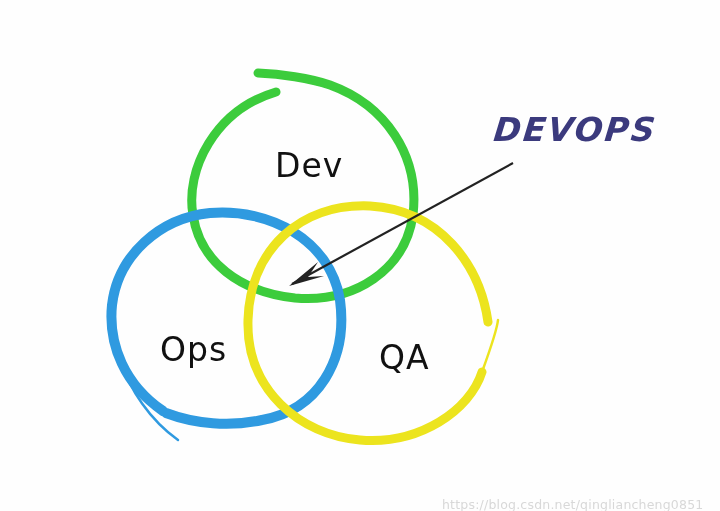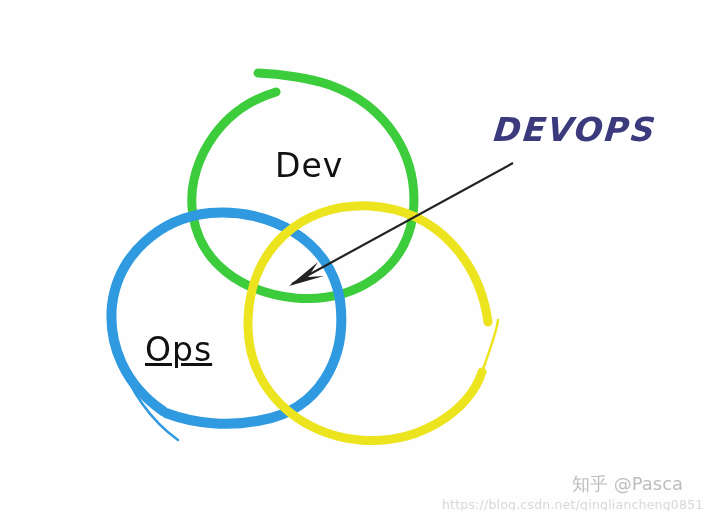--- a/index.html
+++ b/index.html
@@ -32,17 +32,17 @@
     </g>
 
     <g>
       <line x1="513" y1="163" x2="292" y2="284" stroke="#222" stroke-width="2.2"></line>
       <path d="M 289 286 L 318 262 L 308 277 L 324 276 Z" fill="#222"></path>
     </g>
   </svg>
 
   <div class="devops">DEVOPS</div>
   <div class="label" style="left:275px; top:146px;">Dev</div>
-  <div class="label" style="left:145px; top:330px;text-decoration:underline;">Ops</div>
+  <div class="label" style="left:160px; top:330px;">Ops</div>
+  <div class="label" style="left:379px; top:338px;">QA</div>
 
-  <div class="wm-zh">知乎 @Pasca</div>
   <div class="wm-url">https://blog.csdn.net/qingliancheng0851</div>
 </div>
 
 </body></html>

